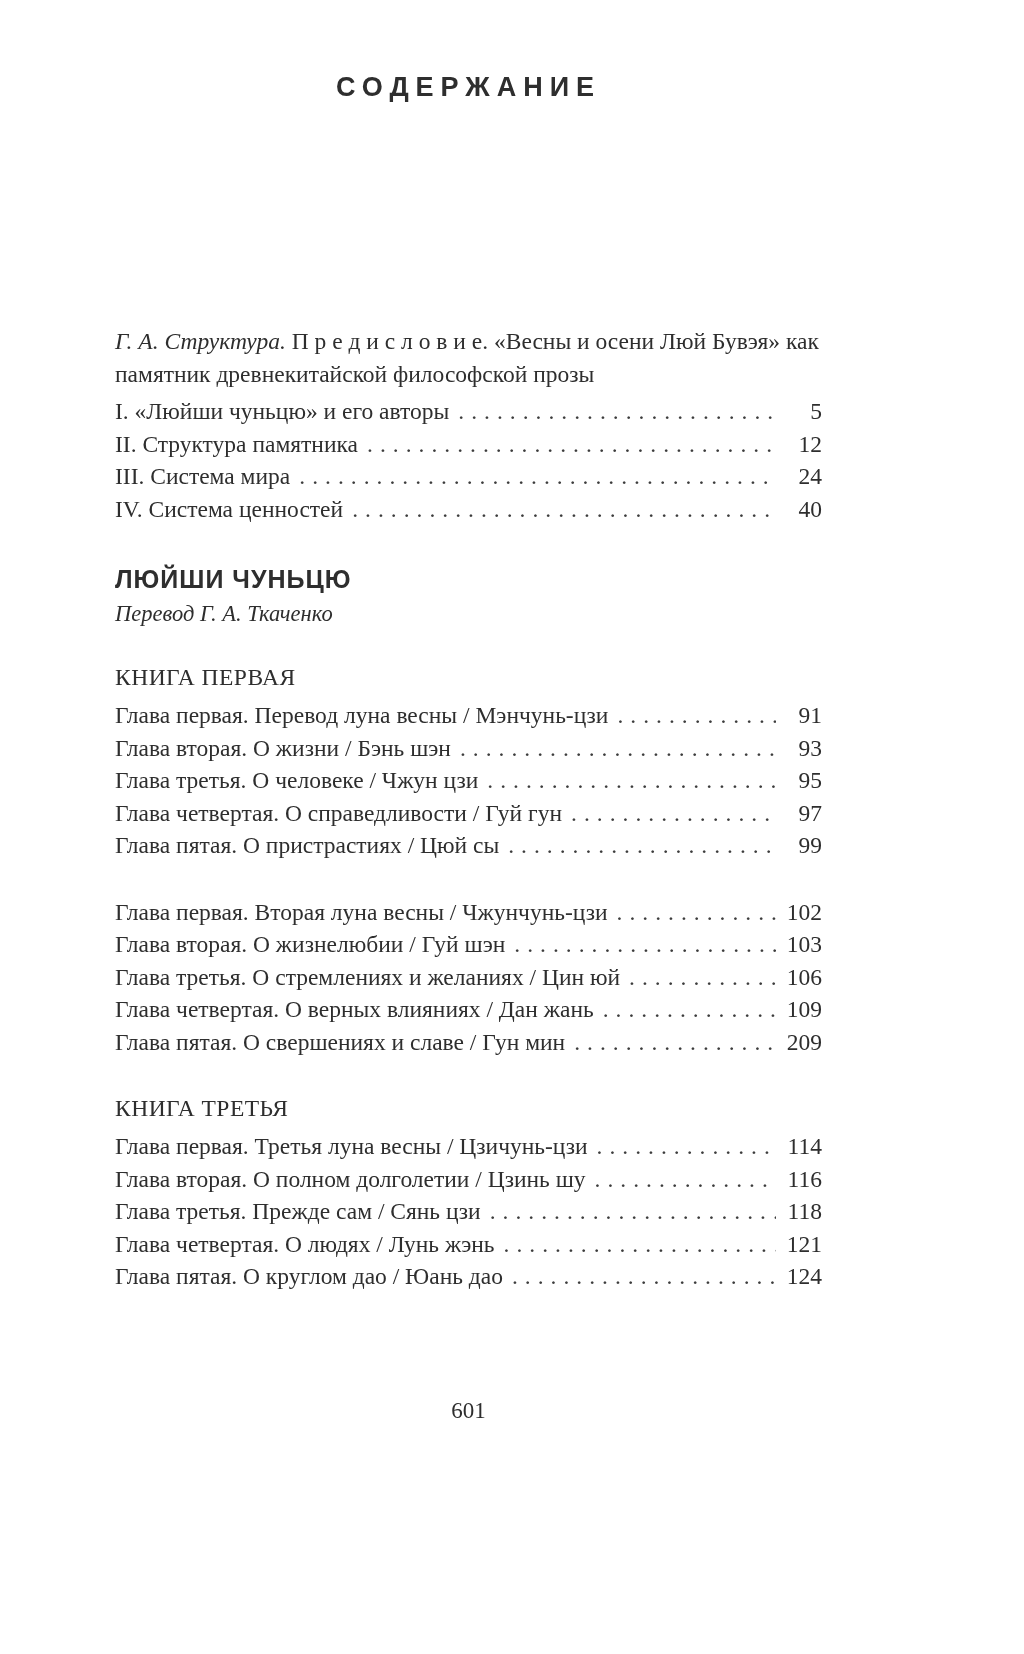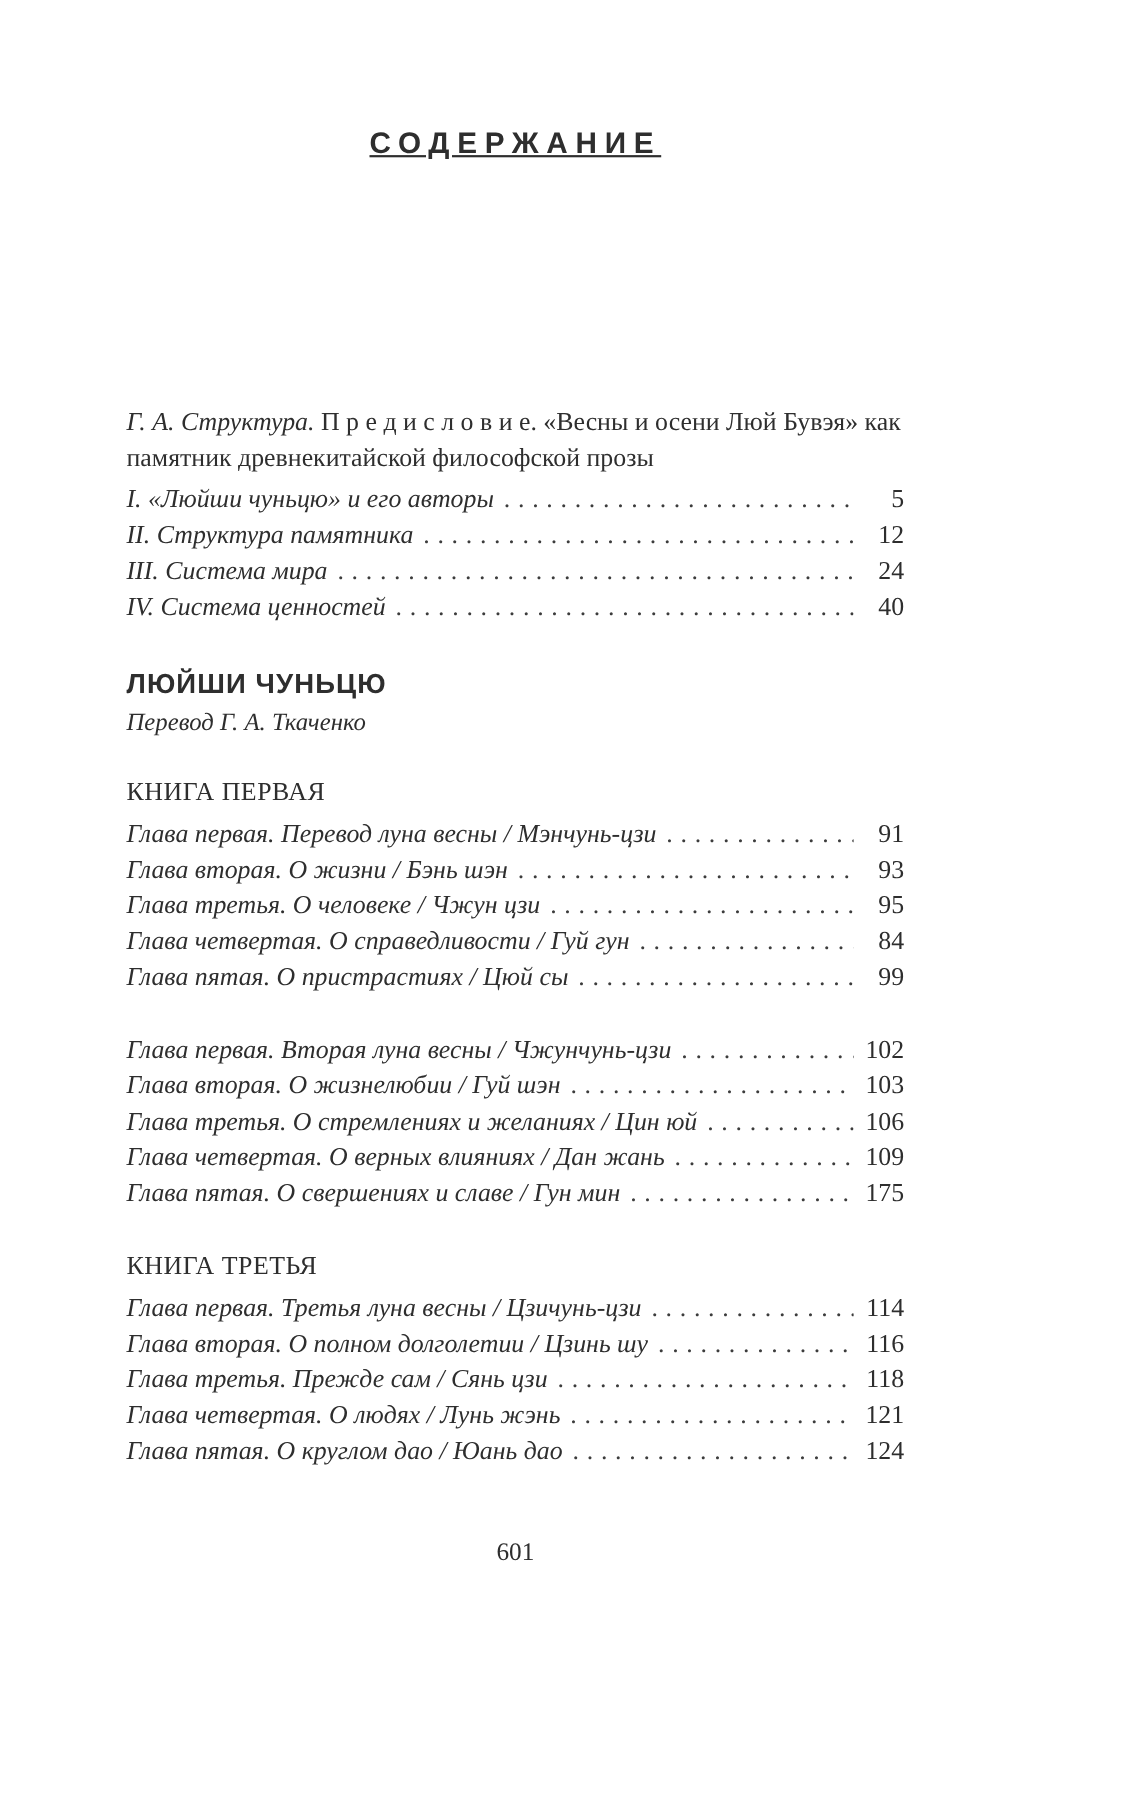--- a/index.html
+++ b/index.html
@@ -15,37 +15,36 @@
   .content {
     width: 707px;
     margin-left: 115px;
   }
   .toc-title {
     font-family: "Liberation Sans", sans-serif;
     font-weight: 700;
     font-size: 27px;
     letter-spacing: 7px;
     text-align: center;
-    padding-top: 115px;
-    text-decoration: underline;
+    padding-top: 72px;
   }
   .preface-head {
     margin-top: 222px;
     font-size: 23.5px;
     line-height: 33px;
   }
   .it { font-style: italic; }
   #preface-entries { margin-top: 4px; }
   .toc-row {
     display: flex;
     align-items: baseline;
     font-size: 23.5px;
     line-height: 32.5px;
   }
-  .toc-label { white-space: nowrap; font-style: italic; }
+  .toc-label { white-space: nowrap; }
   .leader {
     flex: 1 1 auto;
     overflow: hidden;
     white-space: nowrap;
     letter-spacing: 7px;
     margin-left: 9px;
     color: #3c3c3c;
   }
   .toc-page {
     min-width: 46px;
@@ -142,21 +141,21 @@
             <span class="toc-page">93</span>
           </div>
           <div class="toc-row">
             <span class="toc-label">Глава третья. О человеке / Чжун цзи</span>
             <span class="leader">........................................................................................................................</span>
             <span class="toc-page">95</span>
           </div>
           <div class="toc-row">
             <span class="toc-label">Глава четвертая. О справедливости / Гуй гун</span>
             <span class="leader">........................................................................................................................</span>
-            <span class="toc-page">84</span>
+            <span class="toc-page">97</span>
           </div>
           <div class="toc-row">
             <span class="toc-label">Глава пятая. О пристрастиях / Цюй сы</span>
             <span class="leader">........................................................................................................................</span>
             <span class="toc-page">99</span>
           </div>
         </div>
         <div class="book">
           <div class="toc-row">
             <span class="toc-label">Глава первая. Вторая луна весны / Чжунчунь-цзи</span>
@@ -174,21 +173,21 @@
             <span class="toc-page">106</span>
           </div>
           <div class="toc-row">
             <span class="toc-label">Глава четвертая. О верных влияниях / Дан жань</span>
             <span class="leader">........................................................................................................................</span>
             <span class="toc-page">109</span>
           </div>
           <div class="toc-row">
             <span class="toc-label">Глава пятая. О свершениях и славе / Гун мин</span>
             <span class="leader">........................................................................................................................</span>
-            <span class="toc-page">175</span>
+            <span class="toc-page">209</span>
           </div>
         </div>
         <div class="book">
           <div class="book-heading">КНИГА ТРЕТЬЯ</div>
           <div class="toc-row">
             <span class="toc-label">Глава первая. Третья луна весны / Цзичунь-цзи</span>
             <span class="leader">........................................................................................................................</span>
             <span class="toc-page">114</span>
           </div>
           <div class="toc-row">

